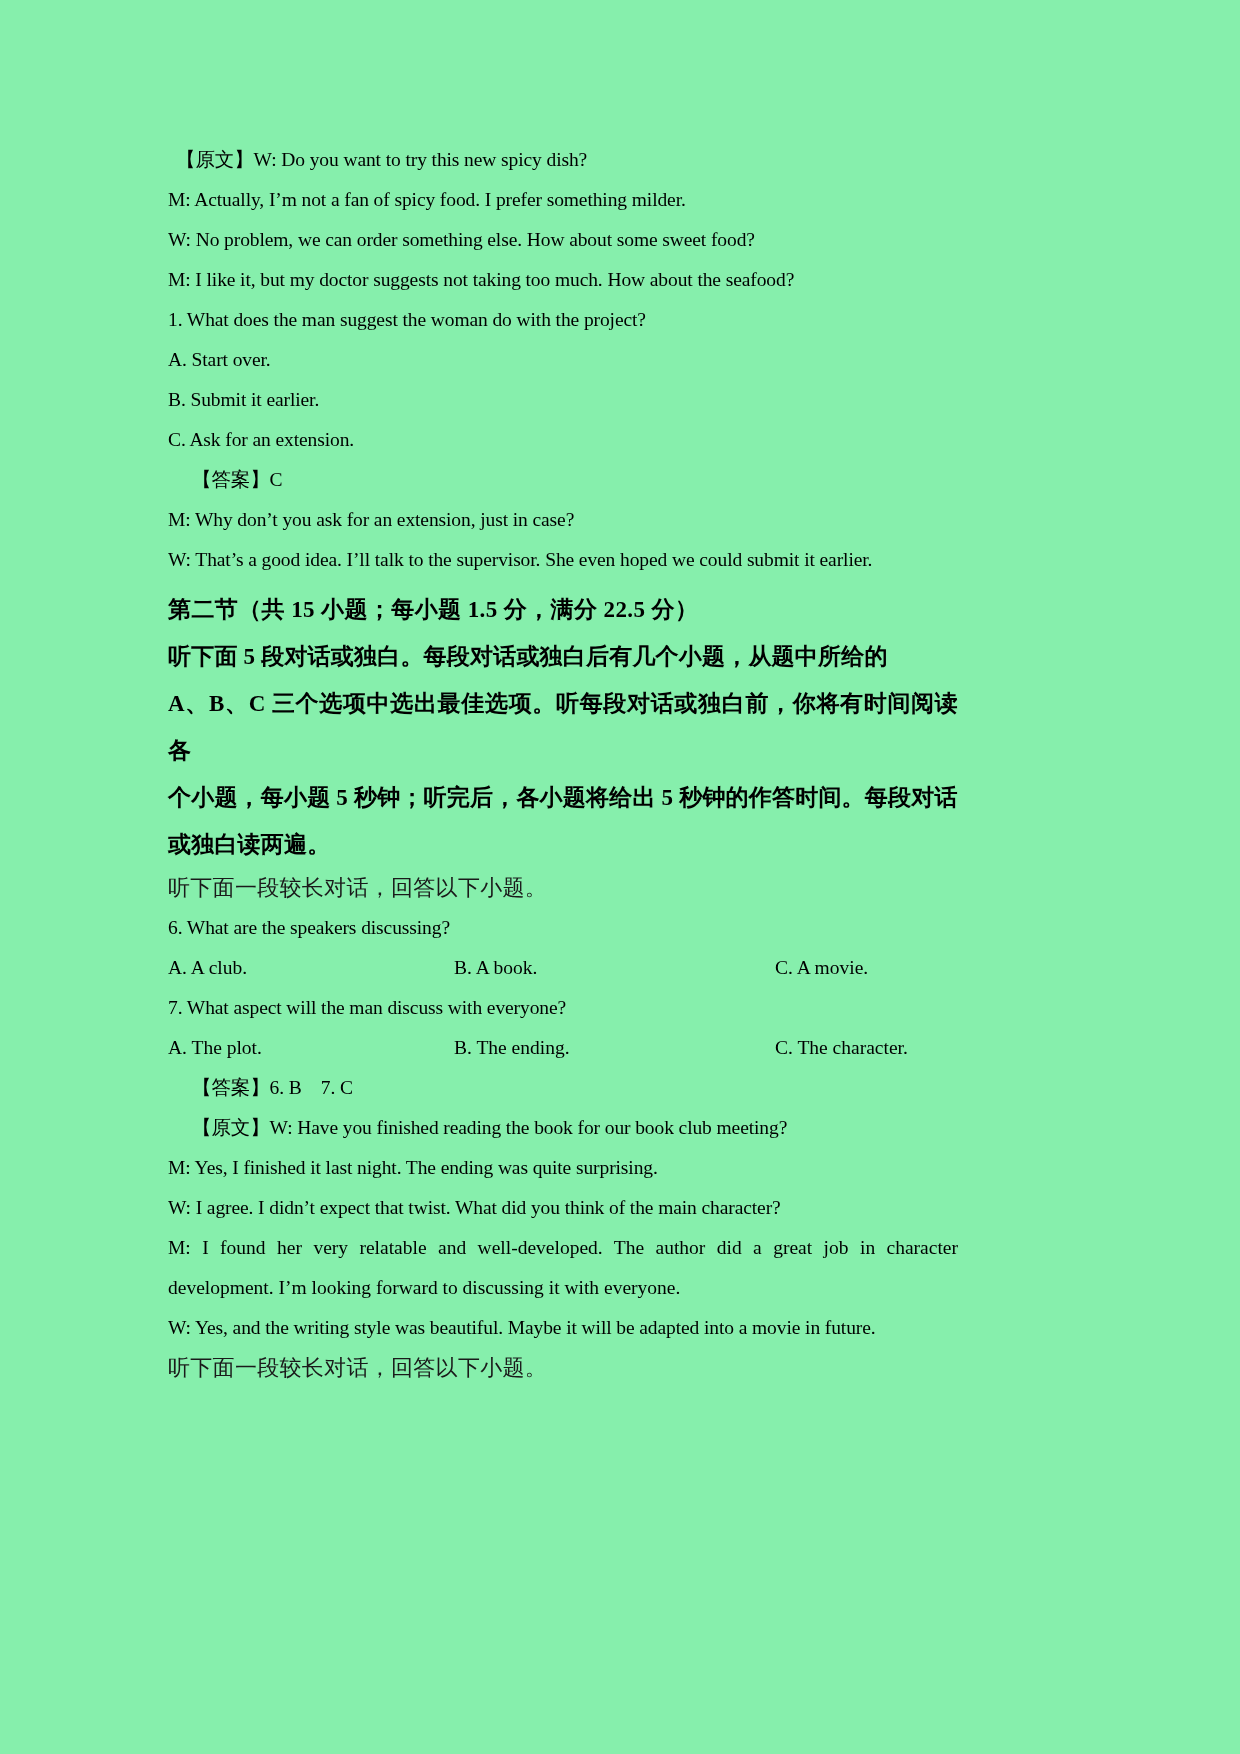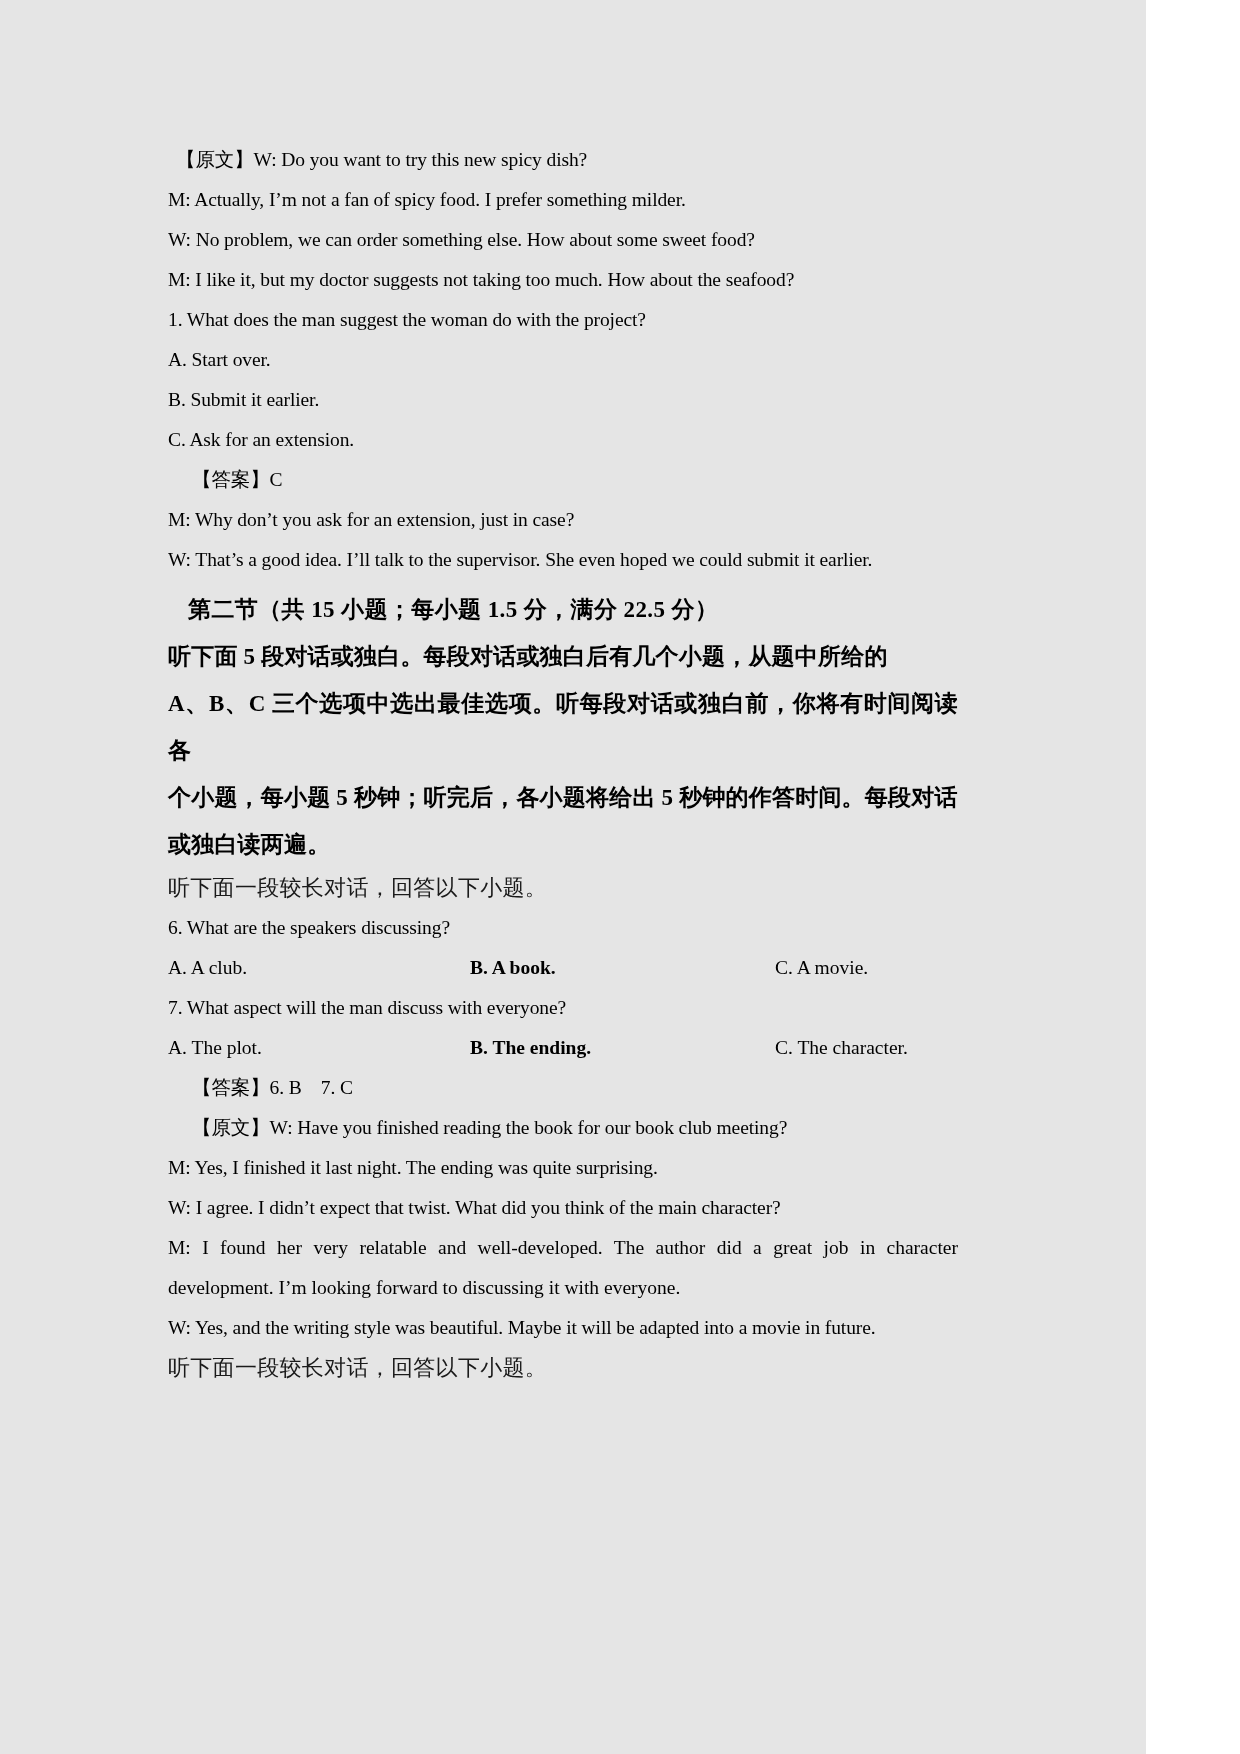--- a/index.html
+++ b/index.html
@@ -10,23 +10,23 @@
   }
   body {
     width: 1240px;
     height: 1754px;
     font-family: "Liberation Serif", "DejaVu Serif", serif;
     color: #000000;
     -webkit-font-smoothing: antialiased;
   }
   .page {
     position: relative;
-    width: 1146px;
+    width: 1240px;
     height: 1754px;
-    background: #e5e5e5;
+    background: #86efac;
     overflow: hidden;
   }
   .content {
     position: absolute;
     left: 168px;
     top: 140px;
     width: 790px;
   }
 
   
@@ -51,21 +51,20 @@
   
   .bold-cn {
     font-size: 23px;
     line-height: 47px;
     font-weight: bold;
     letter-spacing: 0.4px;
     color: #000;
   }
   .bold-cn.first {
     margin-top: 6px;
-    margin-left: 20px;
   }
   .bold-cn-para {
     font-size: 23px;
     line-height: 47px;
     font-weight: bold;
     letter-spacing: 0.2px;
     text-align: justify;
     text-align-last: left;
     color: #000;
   }
@@ -84,21 +83,21 @@
     height: 40px;
     line-height: 40px;
     font-size: 19.5px;
   }
   .opt-row .opt {
     position: absolute;
     top: 0;
     white-space: nowrap;
   }
   .opt-a { left: 0px; }
-  .opt-b { left: 302px; font-weight: bold; }
+  .opt-b { left: 286px; }
   .opt-c { left: 607px; }
 
   .marker {
     font-family: "Liberation Serif", "DejaVu Serif", serif;
     margin-left: 16px;
   }
 </style>
 </head>
 <body>
 

